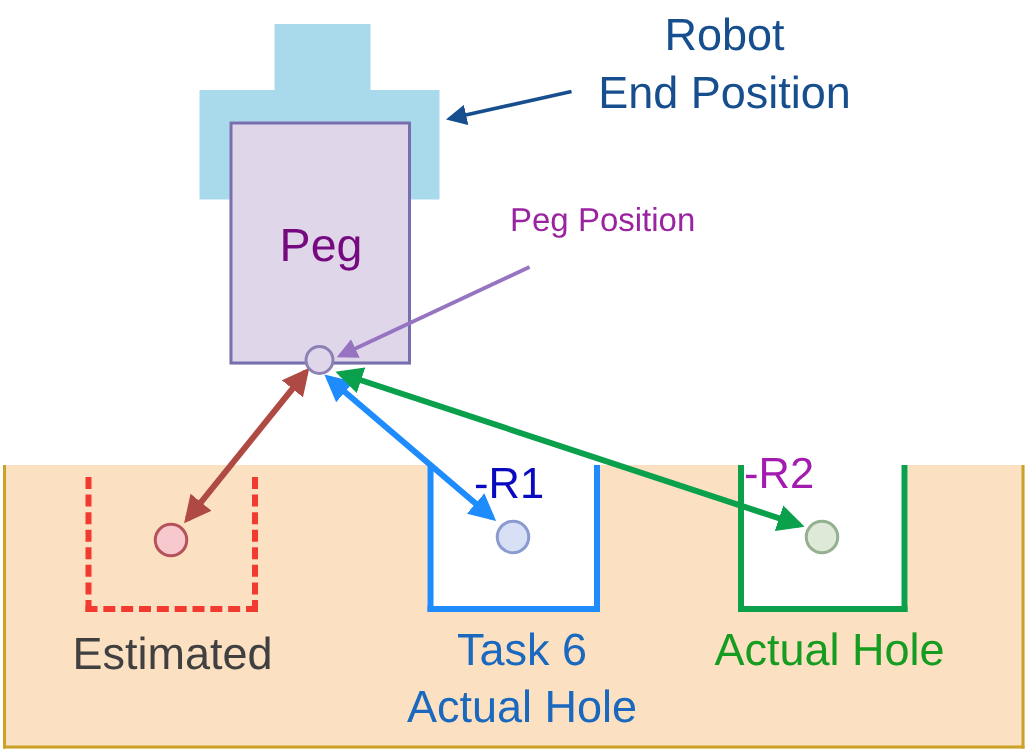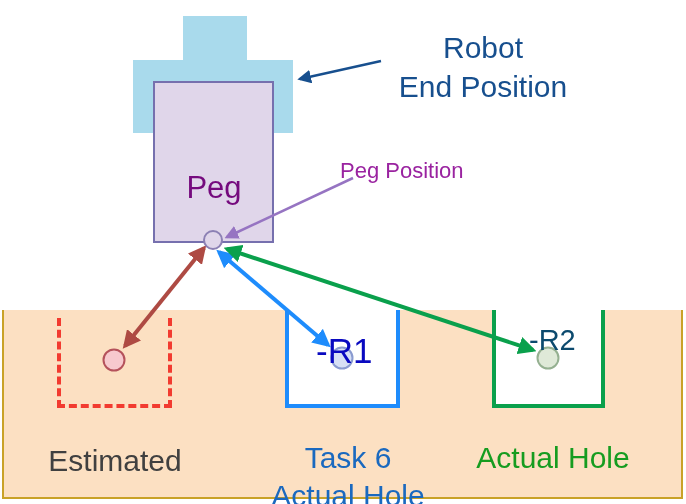--- a/index.html
+++ b/index.html
@@ -33,28 +33,28 @@
   #effector-stem { left:183px; top:16px; width:64px; height:46px; background:#A9DAEC; }
   #effector-base { left:133px; top:60px; width:160px; height:73px; background:#A9DAEC; }
   
   #peg {
     left:153px; top:81px; width:121px; height:162px; box-sizing:border-box;
     background:#E0D6EA; border:2px solid #7670AE;
   }
   
   #overlay { left:0; top:0; width:686px; height:504px; pointer-events:none; }
   
-  .lbl { position:absolute; white-space:nowrap;margin-top:24px; }
+  .lbl { position:absolute; white-space:nowrap; }
   .ctr { transform:translateX(-50%); text-align:center; }
   #robot-label   { left:483px; top:4px;  font-size:30px; line-height:39px; color:#174F8E; }
   #peg-label     { left:214px; top:146px; font-size:31px; color:#750A7E;text-align:center; }
   #pegpos-label  { left:340px; top:134px; font-size:22px; color:#9A23A0; }
   #obs-label     { left:103px; top:264px; font-size:30px; color:#F04343; }
-  #r1-label      { left:316px; top:307px; font-size:35px; color:#0909C0; }
-  #r2-label      { left:496px; top:300px; font-size:29px; color:#0c4a6e;padding-left:33px; }
+  #r1-label      { left:316px; top:307px; font-size:29px; color:#0909C0; }
+  #r2-label      { left:496px; top:300px; font-size:29px; color:#a21caf; }
   #est-label     { left:115px; top:417px; font-size:30px; line-height:40px; color:#404040; }
   #task1-label   { left:348px; top:415px; font-size:30px; line-height:38px; color:#1A69BF; }
   #task2-label   { left:553px; top:415px; font-size:30px; line-height:38px; color:#169C20; }
 </style>
 </head>
 <body>
 
 <div id="canvas">
 
   <div class="abs" id="ground"></div>

